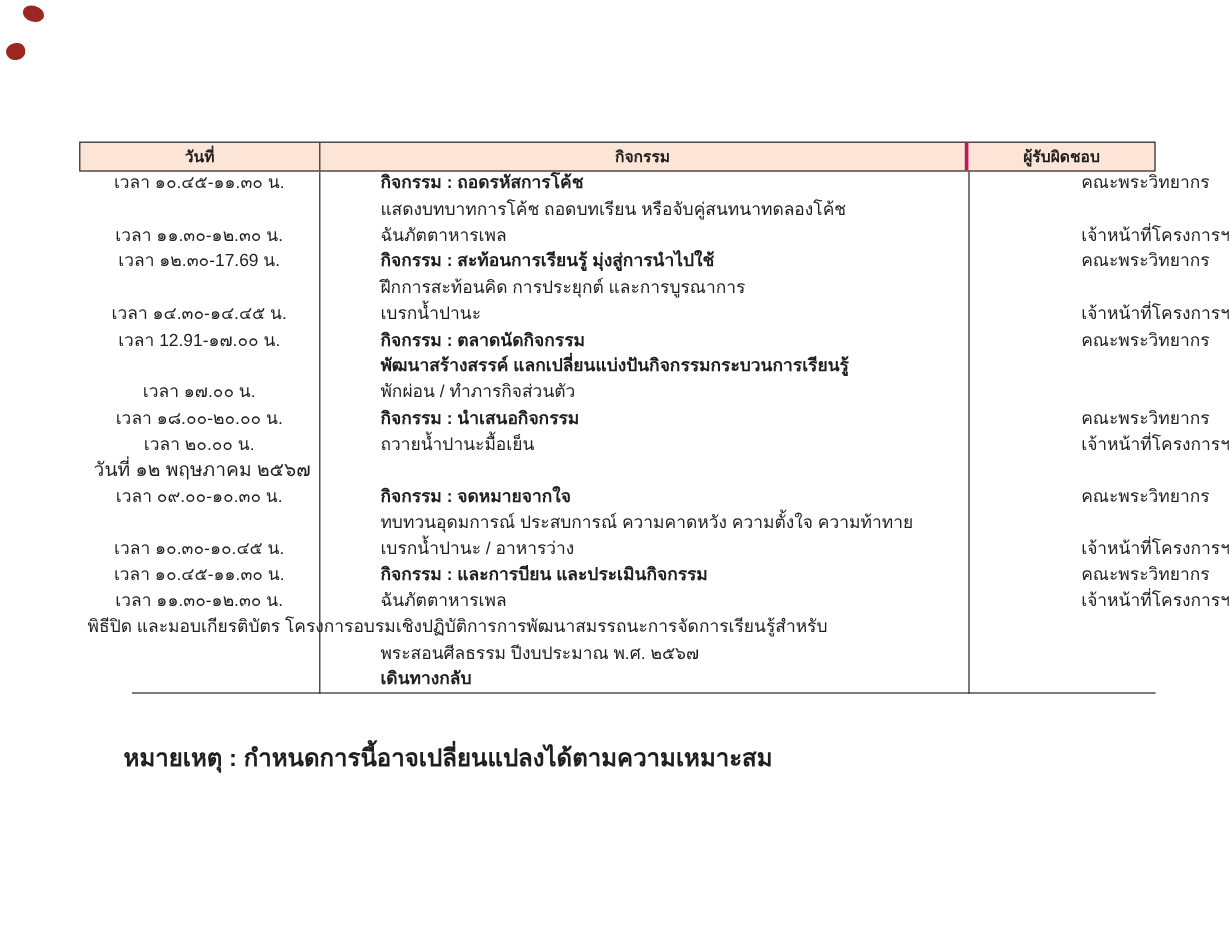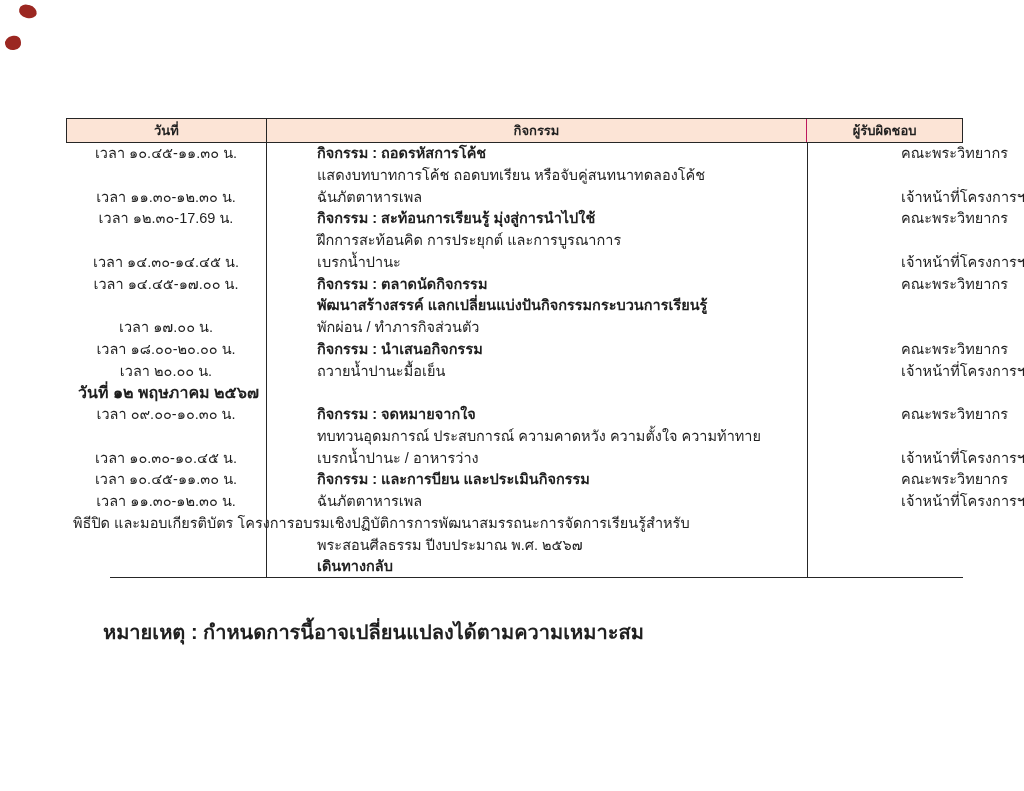--- a/index.html
+++ b/index.html
@@ -25,39 +25,39 @@
   .sched-head {
     display: flex; height: 25px;
     border-top: 1px solid #262626; border-bottom: 1px solid #262626;
     border-left: 1px solid #262626; border-right: 1px solid #262626;
   }
   .sched-head .hcell {
     display: flex; align-items: center; justify-content: center;
     font-weight: bold; font-size: 13px; line-height: 1;
   }
   .hcell.c1 { width: 200px; border-right: 1px solid #262626; }
-  .hcell.c2 { width: 541px; border-right: 1px solid #be185d; }
+  .hcell.c2 { width: 541px; border-right: 3px solid #be185d; }
   .hcell.c3 { width: 155px; }
 
   .sched-body { position: relative; width: 897px; height: 435px; }
   .vline { position: absolute; top: 0; bottom: 0; width: 1px; background: #262626; }
   .vline.v1 { left: 200px; }
   .vline.v2 { left: 741px; }
   .bottomline { position: absolute; left: 44px; right: 0; bottom: 0; height: 1px; background: #262626; }
 
   .rows { position: absolute; inset: 0; display: grid; grid-auto-rows: 21.75px; }
   .row { display: grid; grid-template-columns: 200px 541px 156px; align-items: center; gap: 44px; }
   .cell { font-size: 14.5px; line-height: 21.75px; white-space: nowrap; overflow: visible; }
   .cell.time { text-align: center; }
   .cell.act  { padding-left: 7px; }
   .cell.resp { padding-left: 6px; }
   .b { font-weight: bold; }
   .row.date-row .cell.time {
     text-align: left; padding-left: 12px;
-    font-weight: bold; font-size: 16px;
+    font-weight: normal; font-size: 16px;
   }
 
   
   .footer { position: absolute; left: 103px; top: 619px; width: 700px; }
   .footer .fline { font-size: 20px; font-weight: bold; line-height: 26px; white-space: nowrap; }
 </style>
 </head>
 <body>
 
 <div class="page">
@@ -98,21 +98,21 @@
             <div class="cell time"></div>
             <div class="cell act">ฝึกการสะท้อนคิด การประยุกต์ และการบูรณาการ</div>
             <div class="cell resp"></div>
           </div>
           <div class="row">
             <div class="cell time">เวลา ๑๔.๓๐-๑๔.๔๕ น.</div>
             <div class="cell act">เบรกน้ำปานะ</div>
             <div class="cell resp">เจ้าหน้าที่โครงการฯ</div>
           </div>
           <div class="row">
-            <div class="cell time">เวลา ๑๔.๔๕-๑๗.๐๐ น.</div>
+            <div class="cell time">เวลา 12.91-๑๗.๐๐ น.</div>
             <div class="cell act b">กิจกรรม : ตลาดนัดกิจกรรม</div>
             <div class="cell resp">คณะพระวิทยากร</div>
           </div>
           <div class="row">
             <div class="cell time"></div>
             <div class="cell act b">พัฒนาสร้างสรรค์ แลกเปลี่ยนแบ่งปันกิจกรรมกระบวนการเรียนรู้</div>
             <div class="cell resp"></div>
           </div>
           <div class="row">
             <div class="cell time">เวลา ๑๗.๐๐ น.</div>

